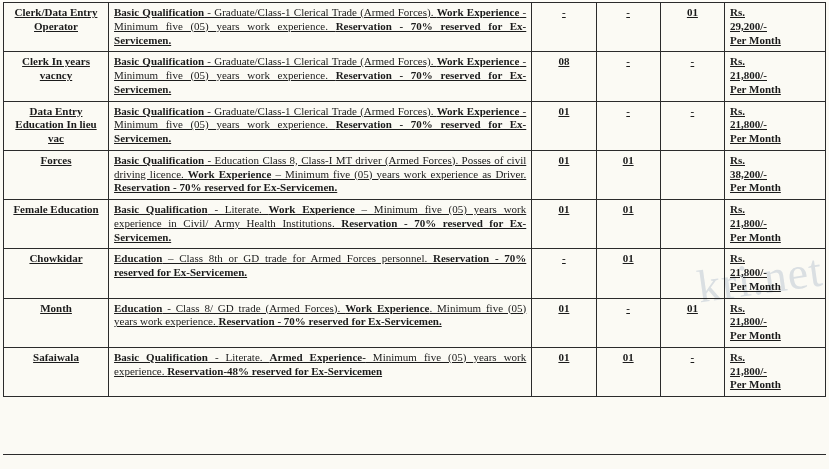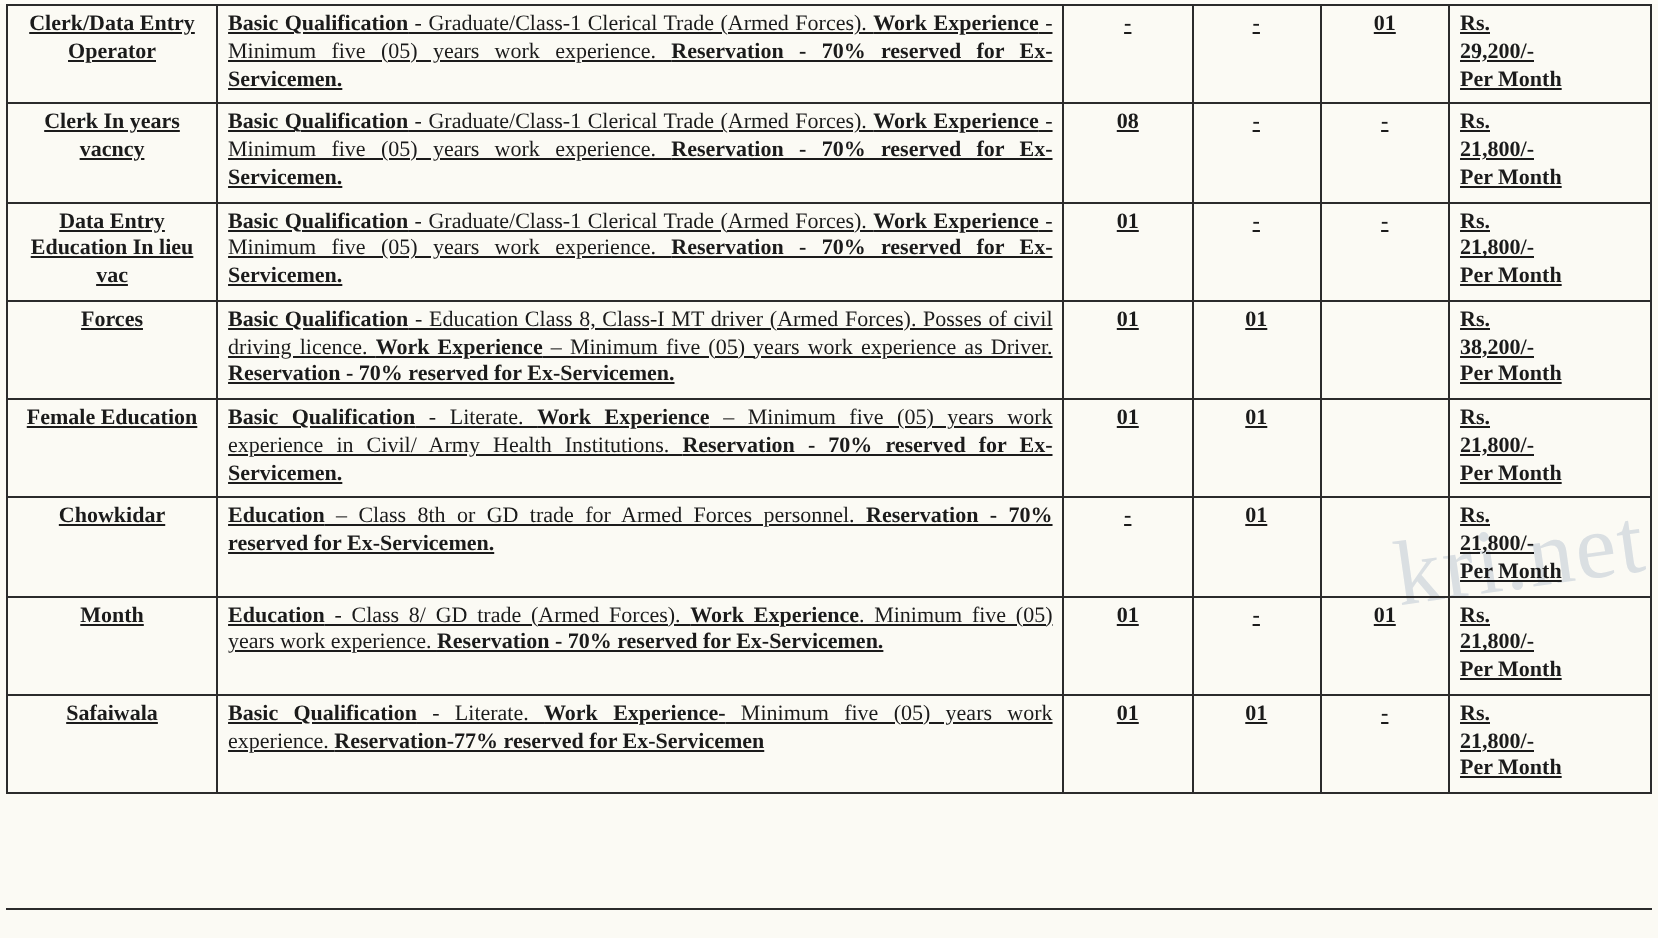--- a/index.html
+++ b/index.html
@@ -184,21 +184,21 @@
           <td class="num">-</td>
           <td class="num">01</td>
           <td class="pay">
             <span>Rs.</span>
             <span>21,800/-</span>
             <span>Per Month</span>
           </td>
         </tr>
         <tr>
           <td class="post">Safaiwala</td>
-          <td class="desc"><span class="b">Basic Qualification</span> - Literate. <span class="b">Work Experience-</span> Minimum five (05) years work experience. <span class="b">Reservation-77% reserved for Ex-Servicemen</span></td>
+          <td class="desc"><span class="b">Basic Qualification</span> - Literate. <span class="b">Armed Experience-</span> Minimum five (05) years work experience. <span class="b">Reservation-48% reserved for Ex-Servicemen</span></td>
           <td class="num">01</td>
           <td class="num">01</td>
           <td class="num">-</td>
           <td class="pay">
             <span>Rs.</span>
             <span>21,800/-</span>
             <span>Per Month</span>
           </td>
         </tr>
       </tbody>

